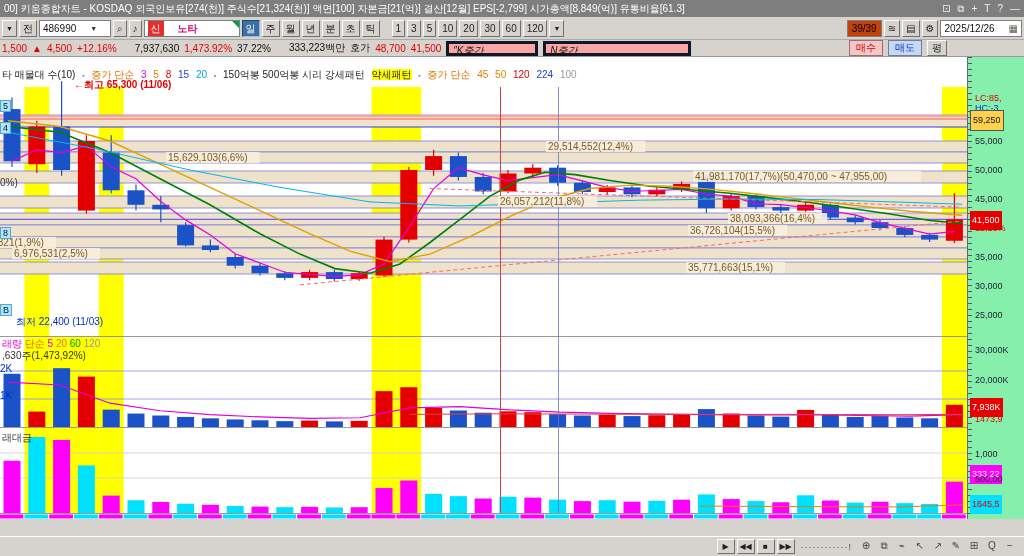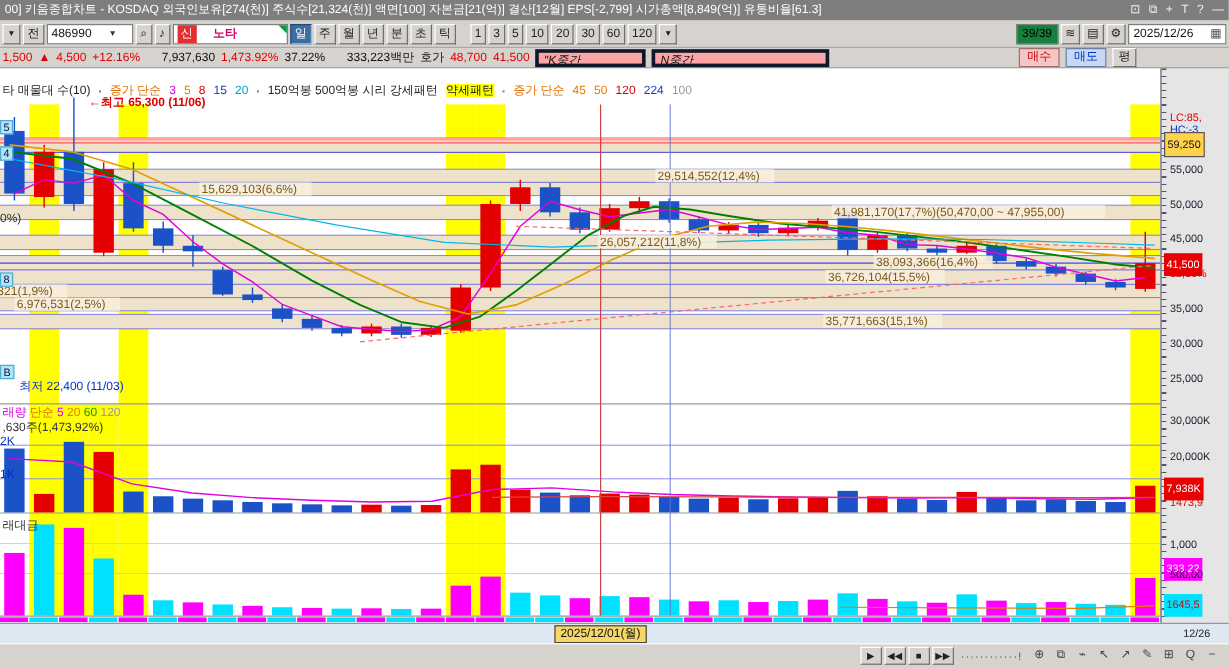--- a/index.html
+++ b/index.html
@@ -22,21 +22,21 @@
   .tbtn.active { background:#3a6ea5; color:#fff; border-color:#27496d #9cbbe0 #9cbbe0 #27496d; }
   .tfield { height:17px; line-height:15px; background:#fff; border:1px solid #7f7f7f; padding:0 3px;
     display:flex; align-items:center; gap:14px; color:#111; }
   .arrow { font-size:7px; color:#333; }
   .chip-new { background:#e03030; color:#fff; padding:0 3px; height:15px; line-height:15px; }
   .namebox { position:relative; width:96px; }
   .namebox .nm { color:#cc0066; font-weight:bold; }
   .namebox .corner { position:absolute; right:0; top:0; width:0; height:0;
     border-top:7px solid #00a040; border-left:7px solid transparent; }
   .gap { width:8px; }
-  .counter { background:#15803d; border:1px solid #7f7f7f; height:17px; line-height:15px; padding:0 4px; }
+  .counter { background:#c2410c; border:1px solid #7f7f7f; height:17px; line-height:15px; padding:0 4px; }
 
   
   .inforow { position:absolute; left:0; top:40px; width:1024px; height:17px; background:#d6d3ce;
     display:flex; align-items:center; gap:5px; font-size:10px; padding:0 2px; border-bottom:1px solid #9a9a9a; }
   .red { color:#e00000; } .blk { color:#111; }
   .ifield { background:#fca5a5; border:3px solid #0f172a; height:15px; line-height:13px; padding:0 4px; color:#111;font-style:italic; }
   .btn-buy { background:#f6c6c6; border:1px solid #9f6f6f; color:#c00000; height:16px; line-height:14px; padding:0 6px; }
   .btn-sell { background:#c6d8f6; border:1px solid #6f7f9f; color:#0030c0; height:16px; line-height:14px; padding:0 6px; }
   .btn-avg { background:#d6d3ce; border:1px solid; border-color:#fff #6f6f6f #6f6f6f #fff; height:16px; line-height:14px; padding:0 4px; color:#222; }
 
@@ -49,21 +49,21 @@
   .c-ind { color:#e07000; } .c-mag { color:#e000e0; } .c-grn { color:#00a000; } .c-red { color:#e00000; }
   .c-blu { color:#2040d0; } .c-cyn { color:#00a0d0; } .c-gry { color:#999; } .c-org { color:#e08000; }
   .hl-yellow { background:#ffff00; }
   .ov { position:absolute; z-index:6; font-size:10px; white-space:nowrap; }
   .chipL { background:#aee6f8; border:1px solid #55aacc; font-size:9px; line-height:10px; padding:0 2px; color:#114; }
   .volhdr { font-size:10px; }
   .lbl-high { color:#e00000; font-weight:bold; }
   .lbl-low { color:#0030d0; }
 
   
-  .axis { position:absolute; left:967px; top:57px; width:57px; height:462px; background:#e5e5e5;
+  .axis { position:absolute; left:967px; top:57px; width:57px; height:462px; background:#86efac;
     border-left:1px solid #667; font-size:9px; color:#223; }
   .axis .ticks { position:absolute; left:0; top:0; width:4px; height:462px;
     background:repeating-linear-gradient(to bottom,#556 0 1px,transparent 1px 6px); }
   .axlbl { position:absolute; left:7px; white-space:nowrap; }
   .axbox { position:absolute; left:2px; padding:4px 2px; white-space:nowrap; line-height:11px; }
   .bx-yel { background:#ffd24d; border:1px solid #555; color:#111; }
   .bx-red { background:#e80000; color:#fff; }
   .bx-mag { background:#ff00ff; color:#fff; }
   .bx-cyn { background:#00e0ff; color:#e00000; }
   .txt-red { color:#e00000; } .txt-blu { color:#0030d0; }
@@ -501,24 +501,20 @@
       <div class="axlbl " style="top: 137px;">45,000</div>
       <div class="axlbl " style="top: 195px;">35,000</div>
       <div class="axlbl " style="top: 224px;">30,000</div>
       <div class="axlbl " style="top: 253px;">25,000</div>
       <div class="axlbl " style="top: 288px;">30,000K</div>
       <div class="axlbl " style="top: 318px;">20,000K</div>
       <div class="axlbl " style="top: 392px;">1,000</div>
       <div class="axlbl " style="top: 417px;">500,00</div>
     </div>
 
-<div class="daterow">
-  <span class="datechip">2025/12/01(월)</span>
-  <span class="dateend">12/26</span>
-</div>
 
 <div class="bottombar">
   <span class="bbtn">▶</span>
   <span class="bbtn">◀◀</span>
   <span class="bbtn">■</span>
   <span class="bbtn">▶▶</span>
   <span class="slider">············!</span>
   <span class="bicon">⊕</span>
   <span class="bicon">⧉</span>
   <span class="bicon">⌁</span>

